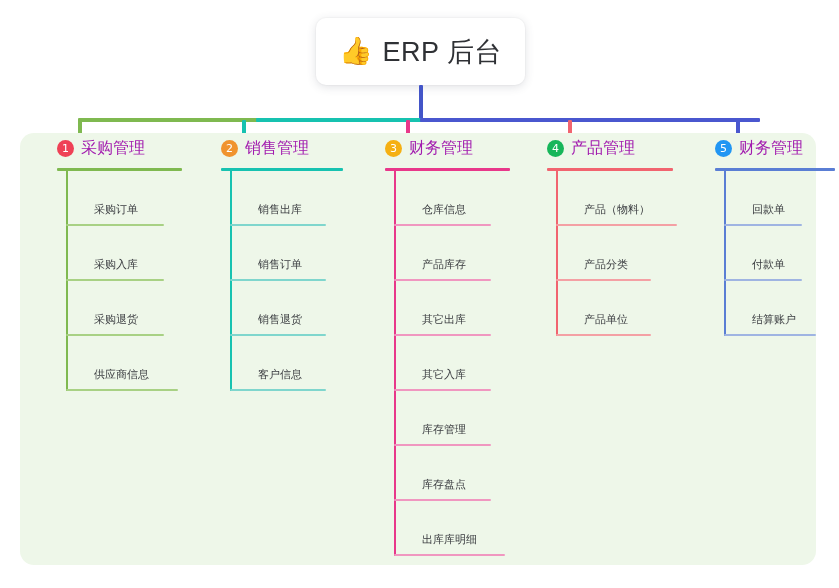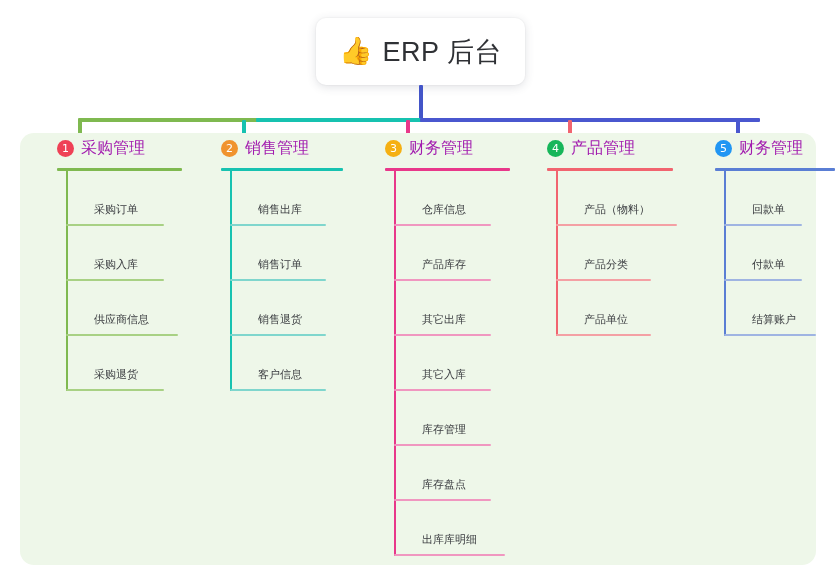--- a/index.html
+++ b/index.html
@@ -98,26 +98,26 @@
             <div class="spine" style="height: 220px; background: rgb(127, 185, 80);"></div>
             <div class="leaf">
               <span class="leaf-label">采购订单</span>
               <div class="leaf-rule" style="width: 98px; background: rgb(168, 209, 132);"></div>
             </div>
             <div class="leaf">
               <span class="leaf-label">采购入库</span>
               <div class="leaf-rule" style="width: 98px; background: rgb(168, 209, 132);"></div>
             </div>
             <div class="leaf">
+              <span class="leaf-label">采购退货</span>
+              <div class="leaf-rule" style="width: 98px; background: rgb(168, 209, 132);"></div>
+            </div>
+            <div class="leaf">
               <span class="leaf-label">供应商信息</span>
               <div class="leaf-rule" style="width: 112px; background: rgb(168, 209, 132);"></div>
-            </div>
-            <div class="leaf">
-              <span class="leaf-label">采购退货</span>
-              <div class="leaf-rule" style="width: 98px; background: rgb(168, 209, 132);"></div>
             </div>
           </div>
         </div>
         <div class="col" style="left: 184px; width: 150px; color: rgb(23, 194, 176);">
           <div class="col-head">
             <span class="badge" style="background: rgb(240, 147, 46);">2</span>
             <span class="col-title">销售管理</span>
           </div>
           <div class="col-rule" style="width: 122px; margin-left: 17px; background: rgb(23, 194, 176);"></div>
           <div class="col-body" style="height: 220px;">

